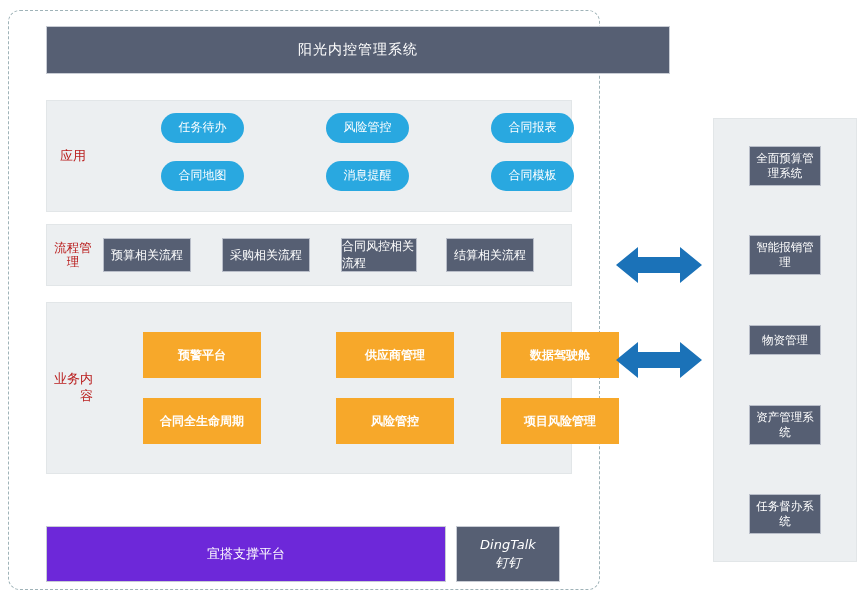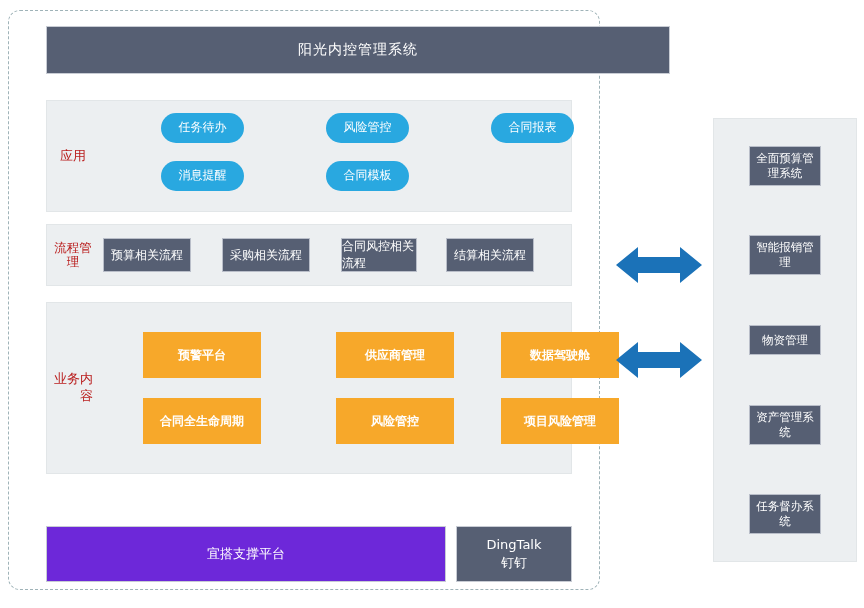--- a/index.html
+++ b/index.html
@@ -191,32 +191,33 @@
     display: flex;
     align-items: center;
     justify-content: center;
     color: #ffffff;
     font-size: 13px;
   }
   #dingtalk-box {
     position: absolute;
     left: 456px;
     top: 526px;
-    width: 116px;
+    width: 104px;
     height: 56px;
     background: #565f73;
     border: 1px solid #c8ccd4;
     box-sizing: border-box;
     display: flex;
     flex-direction: column;
     align-items: center;
     justify-content: center;
     color: #ffffff;
     font-size: 13px;
     line-height: 1.35;
+    font-style: italic;
   }
 
   
   .arrow-connector {
     position: absolute;
     width: 86px;
     height: 40px;
   }
   #arrow-top    { left: 616px; top: 245px; }
   #arrow-bottom { left: 616px; top: 340px; }
@@ -264,20 +265,21 @@
 
 <div id="application-layer" class="layer-panel">
   <div class="layer-label">应用</div>
   <div class="layer-body">
     <div class="app-row">
       <div class="app-pill">任务待办</div>
       <div class="app-pill">风险管控</div>
       <div class="app-pill">合同报表</div>
     </div>
     <div class="app-row">
+      <div class="app-pill">合同地图</div>
       <div class="app-pill">消息提醒</div>
       <div class="app-pill">合同模板</div>
     </div>
   </div>
 </div>
 
 <div id="process-layer" class="layer-panel">
   <div class="layer-label">流程管理</div>
   <div class="layer-body">
     <div class="process-box">预算相关流程</div>

